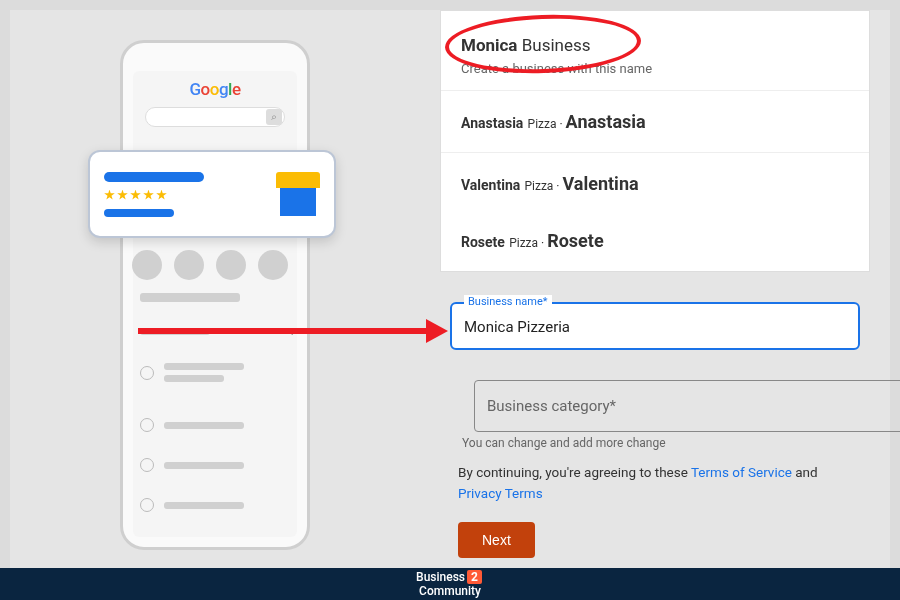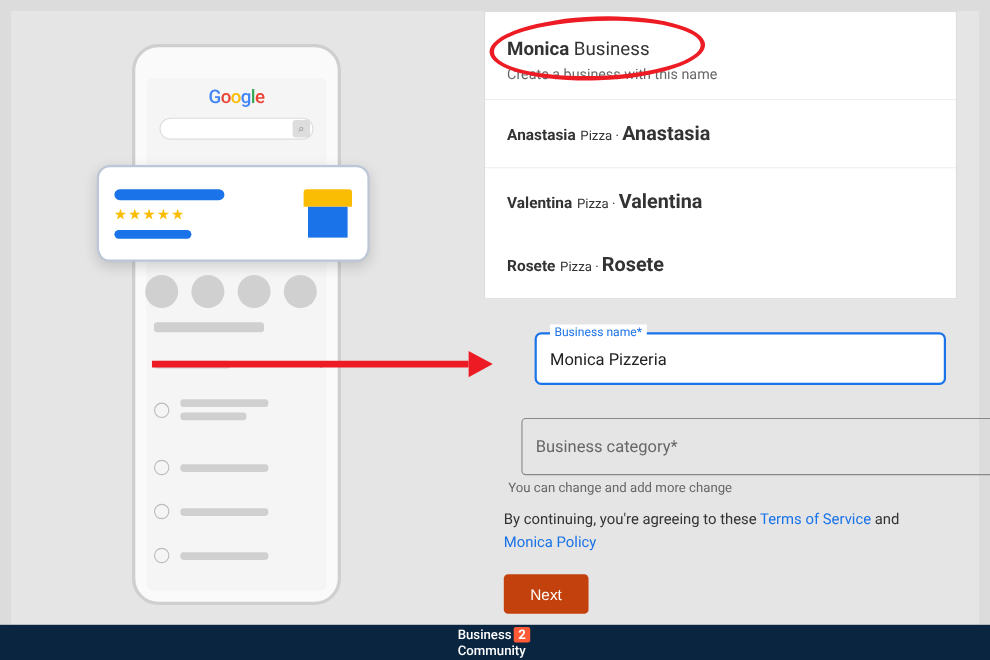--- a/index.html
+++ b/index.html
@@ -221,21 +221,20 @@
       width: 410px;
     }
     .material-field {
       border: 2px solid #1a73e8;
       border-radius: 6px;
       padding: 14px 12px 12px 12px;
       position: relative;
       font-size: 15px;
       color: #222;
       background: #fff;
-      margin-left: 36px;
     }
     .material-label {
       position: absolute;
       top: -9px;
       left: 12px;
       background: #fff;
       padding: 0 4px;
       font-size: 11px;
       color: #1a73e8;
     }
@@ -296,20 +295,21 @@
       height: 32px;
       background: #0a2540;
       display: flex;
       align-items: center;
       justify-content: center;
     }
     .footer-logo {
       color: #fff;
       font-size: 12px;
       font-weight: 500;
+      text-align: center;
     }
     .footer-logo .two {
       background: #ff5a36;
       color: #fff;
       padding: 0 4px;
       margin: 0 2px;
       border-radius: 2px;
       font-weight: 700;
     }
   </style>
@@ -417,21 +417,21 @@
 
 <div class="category-field-wrap">
   <div class="category-field">
     <span>Business category*</span>
   </div>
 </div>
 
 <div class="hint-text">You can change and add more change</div>
 
 <div class="consent-text">
-  <span>By continuing, you're agreeing to these </span><span class="link">Terms of Service</span><span> and </span><span class="link">Monica Policy</span>
+  <span>By continuing, you're agreeing to these </span><span class="link">Terms of Service</span><span> and </span><span class="link">Privacy Terms</span>
 </div>
 
 <button class="next-btn">
   <span>Next</span>
 </button>
 
 <div class="footer">
   <div class="footer-logo">
     <span>Business</span><span class="two">2</span><br><span>Community</span>
   </div>

